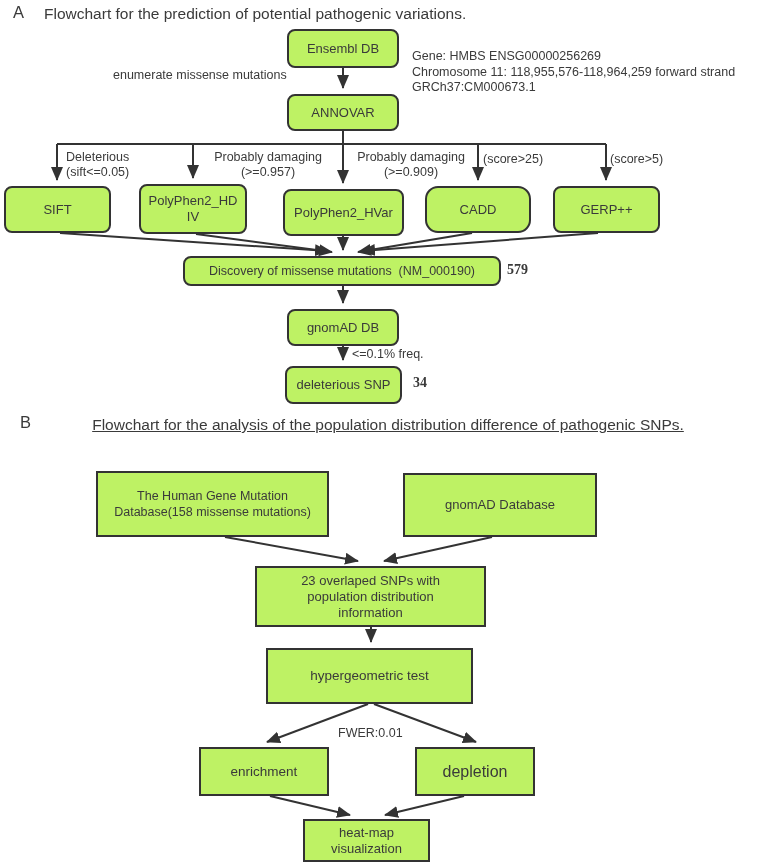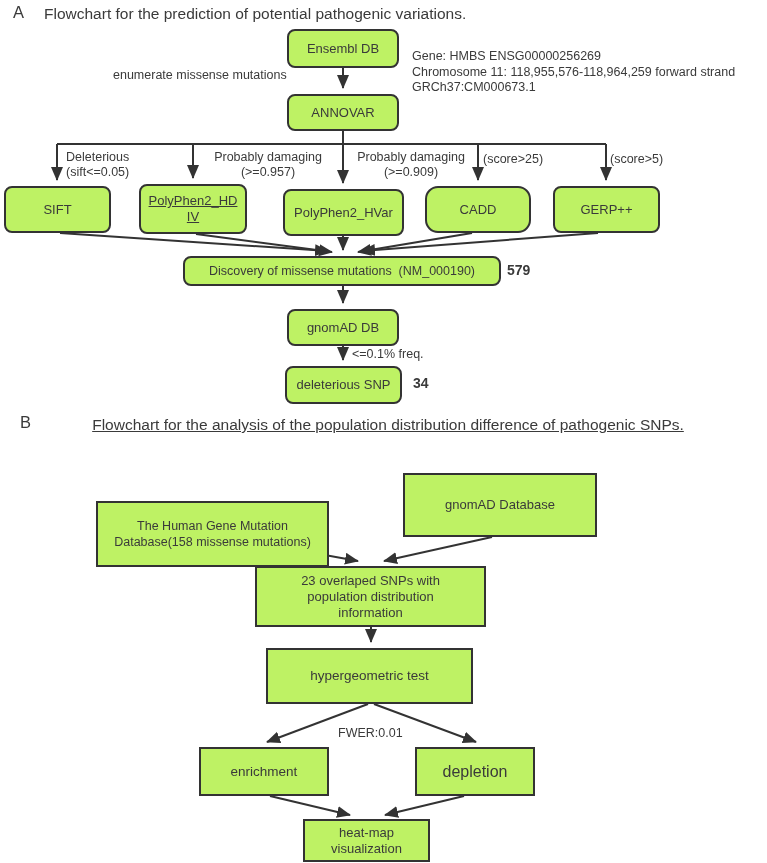--- a/index.html
+++ b/index.html
@@ -8,21 +8,21 @@
     font-family:"Liberation Sans", sans-serif; color:#3a3a3a; overflow:hidden;
   }
   #edges { position:absolute; left:0; top:0; width:767px; height:863px; }
   .box {
     position:absolute; box-sizing:border-box; border:2px solid #333333;
     background:#bef264; display:flex; flex-direction:column; align-items:center;
     justify-content:center; text-align:center; font-size:13px; line-height:16px;
   }
   .rA { border-radius:8px; }
   .lbl { position:absolute; font-size:12.5px; line-height:15px; }
-  .count { position:absolute; font-weight:bold; font-size:14px; }
+  .count { position:absolute; font-weight:bold; font-size:14px;font-family:Liberation Serif, serif; }
   .title { position:absolute; font-size:15.5px; }
   .sec-label { position:absolute; font-size:16.5px; }
   .anno { position:absolute; font-size:12.5px; line-height:15.5px; }
   .inner { display:block; }
 </style>
 </head>
 <body>
 
 <div id="canvas">
 
@@ -81,21 +81,21 @@
   <div class="lbl" style="left:66px; top:150px; width:86px;">Deleterious (sift&lt;=0.05)</div>
   <div class="lbl" style="left:206px; top:150px; width:124px; text-align:center;">Probably damaging (&gt;=0.957)</div>
   <div class="lbl" style="left:350px; top:150px; width:122px; text-align:center;">Probably damaging (&gt;=0.909)</div>
   <div class="lbl" style="left:483px; top:152px;">(score&gt;25)</div>
   <div class="lbl" style="left:610px; top:152px;">(score&gt;5)</div>
 
   <div class="box rA" style="left:4px; top:186px; width:107px; height:47px;">
     <span>SIFT</span>
   </div>
   <div class="box rA" style="left:139px; top:184px; width:108px; height:50px;">
-    <span style="width:92px; word-break:break-all;text-decoration:underline;">PolyPhen2_HDIV</span>
+    <span style="width:92px; word-break:break-all;">PolyPhen2_HDIV</span>
   </div>
   <div class="box rA" style="left:283px; top:189px; width:121px; height:47px;">
     <span>PolyPhen2_HVar</span>
   </div>
   <div class="box rA" style="left:425px; top:186px; width:106px; height:47px;border-radius:13px;">
     <span>CADD</span>
   </div>
   <div class="box rA" style="left:553px; top:186px; width:107px; height:47px;">
     <span>GERP++</span>
   </div>
@@ -112,21 +112,21 @@
   <div class="lbl" style="left:352px; top:347px;">&lt;=0.1% freq.</div>
 
   <div class="box rA" style="left:285px; top:366px; width:117px; height:38px;">
     <span>deleterious SNP</span>
   </div>
   <div class="count" style="left:413px; top:375px;">34</div>
 
   <div class="sec-label" style="left:20px; top:413px;">B</div>
   <div class="title" style="left:58px; top:414px; width:660px; text-align:center; line-height:21px;text-decoration:underline;">Flowchart for the analysis of the population distribution difference of pathogenic SNPs.</div>
 
-  <div class="box" style="left:96px; top:471px; width:233px; height:66px; font-size:12.5px;margin-top:30px;">
+  <div class="box" style="left:96px; top:471px; width:233px; height:66px; font-size:12.5px;">
     <span style="width:212px;">The Human Gene Mutation Database(158 missense mutations)</span>
   </div>
   <div class="box" style="left:403px; top:473px; width:194px; height:64px;">
     <span>gnomAD Database</span>
   </div>
 
   <div class="box" style="left:255px; top:566px; width:231px; height:61px;">
     <span style="width:156px;">23 overlaped SNPs with population distribution information</span>
   </div>
 

